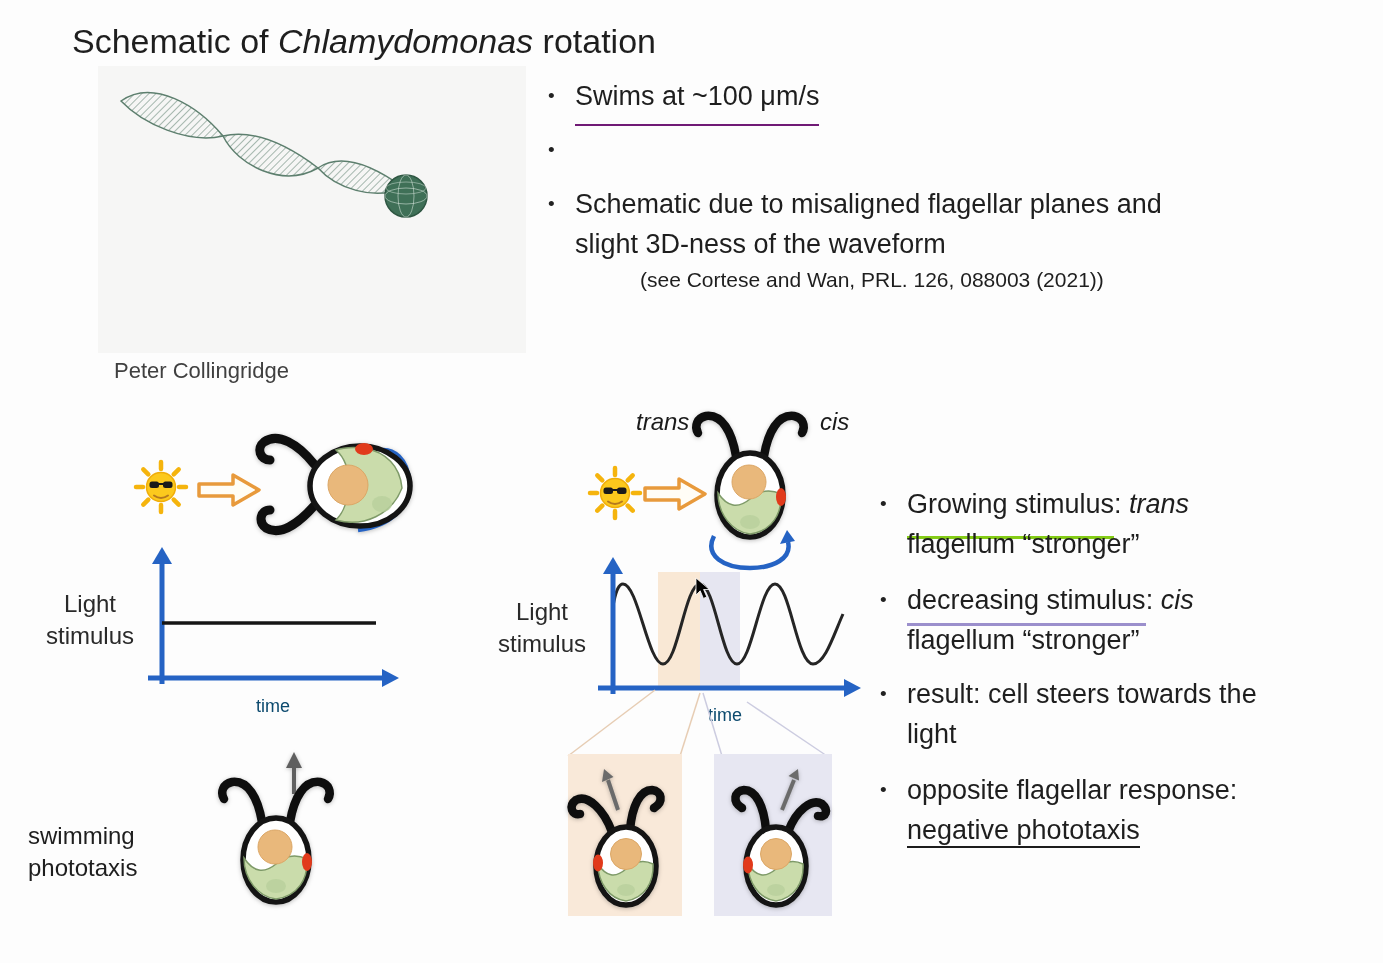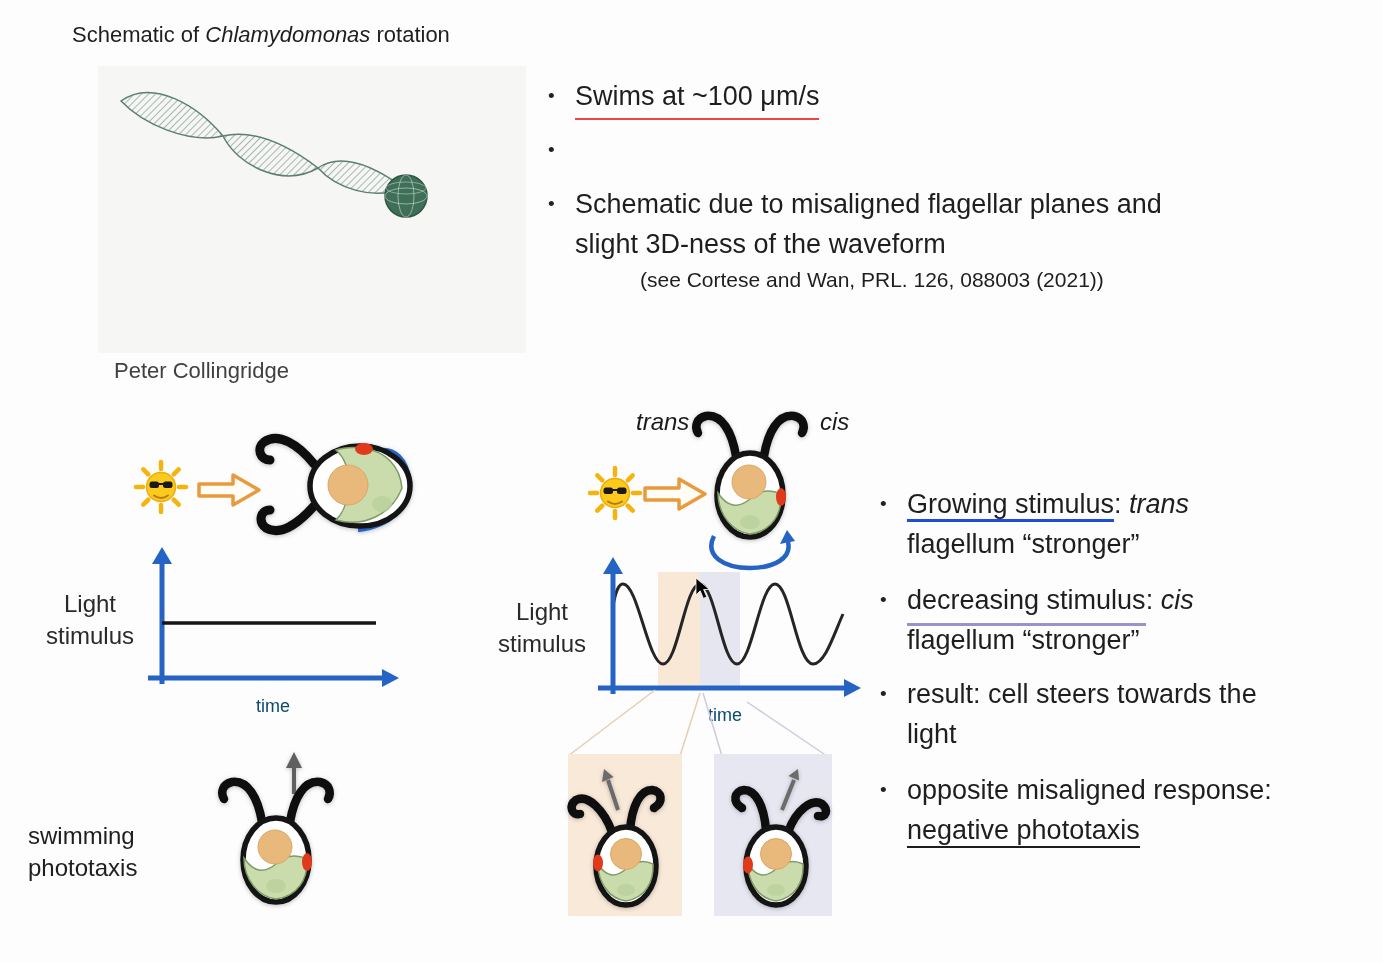--- a/index.html
+++ b/index.html
@@ -2,29 +2,29 @@
 <html><head>
 <meta charset="utf-8">
 <style>
   html,body{margin:0;padding:0;background:#e9e9e9;}
   #slide{
     position:relative;width:1383px;height:963px;background:#fdfdfd;
     font-family:"Liberation Sans",sans-serif;color:#1e1e1e;overflow:hidden;
   }
   .abs{position:absolute;}
   
-  .title{left:72px;top:22px;font-size:22px;}
+  .title{left:72px;top:22px;font-size:34px;}
   .italic{font-style:italic;}
   .credit{left:114px;top:358px;font-size:22px;color:#404040;}
   .imgbox{left:98px;top:66px;width:428px;height:287px;background:#f6f6f5;}
   .bullet-row{display:flex;align-items:flex-start;font-size:27px;line-height:40px;}
   .dot{width:27px;flex:0 0 27px;font-size:19px;line-height:40px;color:#222;}
   .u-black{border-bottom:2.5px solid #1c1c1c;padding-bottom:1px;}
-  .u-faint{border-bottom:2px solid #ef4444;padding-bottom:2px;}
-  .u-orange{border-bottom:3px solid #1d4ed8;padding-bottom:0;}
+  .u-faint{border-bottom:2px solid #701a75;padding-bottom:8px;}
+  .u-orange{border-bottom:3px solid #84cc16;padding-bottom:17px;}
   .u-purple{border-bottom:3px solid #9b8fcc;padding-bottom:8px;}
   .citation{left:640px;top:268px;font-size:21px;text-align:center;}
   .axis-label{font-size:24px;text-align:center;line-height:32px;color:#2a2a2a;}
   .time-label{font-size:18px;color:#0c4a6e;}
   .pose-label{font-size:24px;color:#1a1a1a;}
   .swim-label{left:28px;top:820px;width:142px;font-size:24px;text-align:left;line-height:32px;}
   .panel{width:114px;height:162px;}
   .cellsvg{filter:drop-shadow(0 1px 2px rgba(0,0,0,.25));}
   svg{display:block;overflow:visible;}
 </style>
@@ -253,18 +253,18 @@
     <span class="dot">•</span>
     <span>
       <div>result: cell steers towards the</div>
       <div>light</div>
     </span>
   </div>
 
   <div class="abs bullet-row" style="left:880px;top:770px;width:500px;">
     <span class="dot">•</span>
     <span>
-      <div>opposite misaligned response:</div>
+      <div>opposite flagellar response:</div>
       <div><span class="u-black">negative phototaxis</span></div>
     </span>
   </div>
 
 </div>
 
 </body></html>

